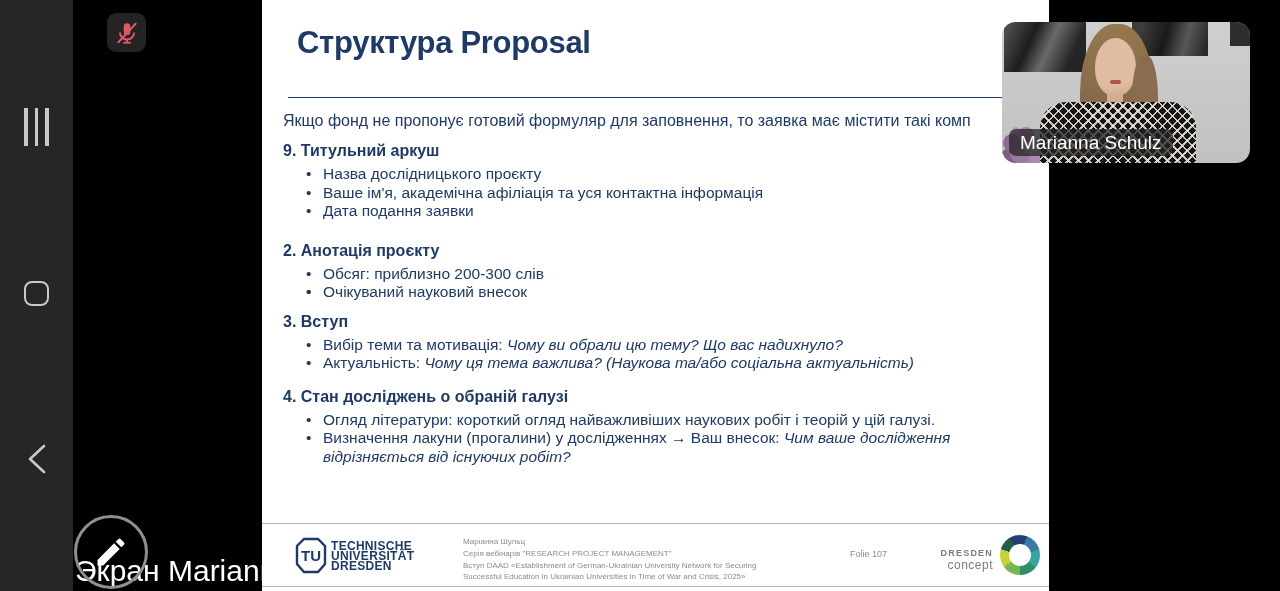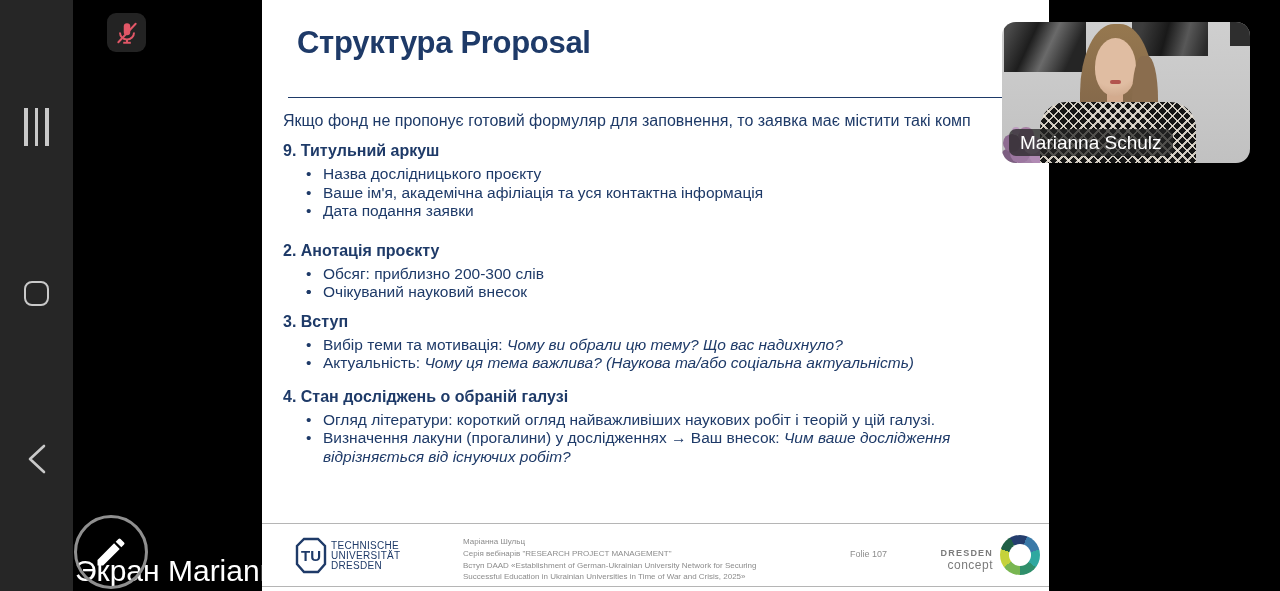--- a/index.html
+++ b/index.html
@@ -30,21 +30,21 @@
   .bullet { position:relative; padding-left:40px; font-size:15.5px; line-height:18.5px; }
   .bullet .dot { position:absolute; left:23px; top:0; }
   .bullet .it { font-style:italic; }
   .section { margin-bottom:20px; }
   .section:nth-child(2) { margin-bottom:10px; }
   .section:nth-child(3) { margin-bottom:14px; }
   
   .f-rule-top { position:absolute; left:0; right:0; top:523px; border-top:1px solid #b5b5b5; }
   .f-rule-bottom { position:absolute; left:0; right:0; top:586px; border-top:1px solid #b5b5b5; }
   .tud-logo { position:absolute; left:33px; top:537px; display:flex; gap:4px; align-items:center; }
-  .tud-text { font-size:10px; font-weight:normal; line-height:10px; color:#1e3a68; letter-spacing:0.3px; }
+  .tud-text { font-size:12px; font-weight:bold; line-height:10px; color:#1e3a68; letter-spacing:0.3px; }
   .credits { position:absolute; left:201px; top:536px; font-size:8px; line-height:11.8px; color:#8c8c8c; }
   .folie { position:absolute; left:588px; top:549px; font-size:9px; color:#8c8c8c; }
   .concept-text { position:absolute; left:641px; top:548px; width:90px; text-align:right; color:#7b7b7b; }
   .concept-text .l1 { font-size:9px; font-weight:bold; letter-spacing:1.2px; }
   .concept-text .l2 { font-size:12px; letter-spacing:0.5px; }
   .pinwheel { position:absolute; left:738px; top:535px; width:40px; height:40px; border-radius:50%;
     background:conic-gradient(from -30deg, #253e6e 0 14%, #3a79a8 14% 29%, #2ea8a0 29% 44%, #2f8f6b 44% 58%, #79b651 58% 73%, #c5d23a 73% 88%, #1f5f46 88% 100%); }
   .pinwheel::after { content:""; position:absolute; left:9px; top:9px; width:22px; height:22px; border-radius:50%; background:#fff; }
   
   .webcam { position:absolute; left:966px; top:22px; width:248px; height:141px; border-radius:14px; overflow:hidden;

